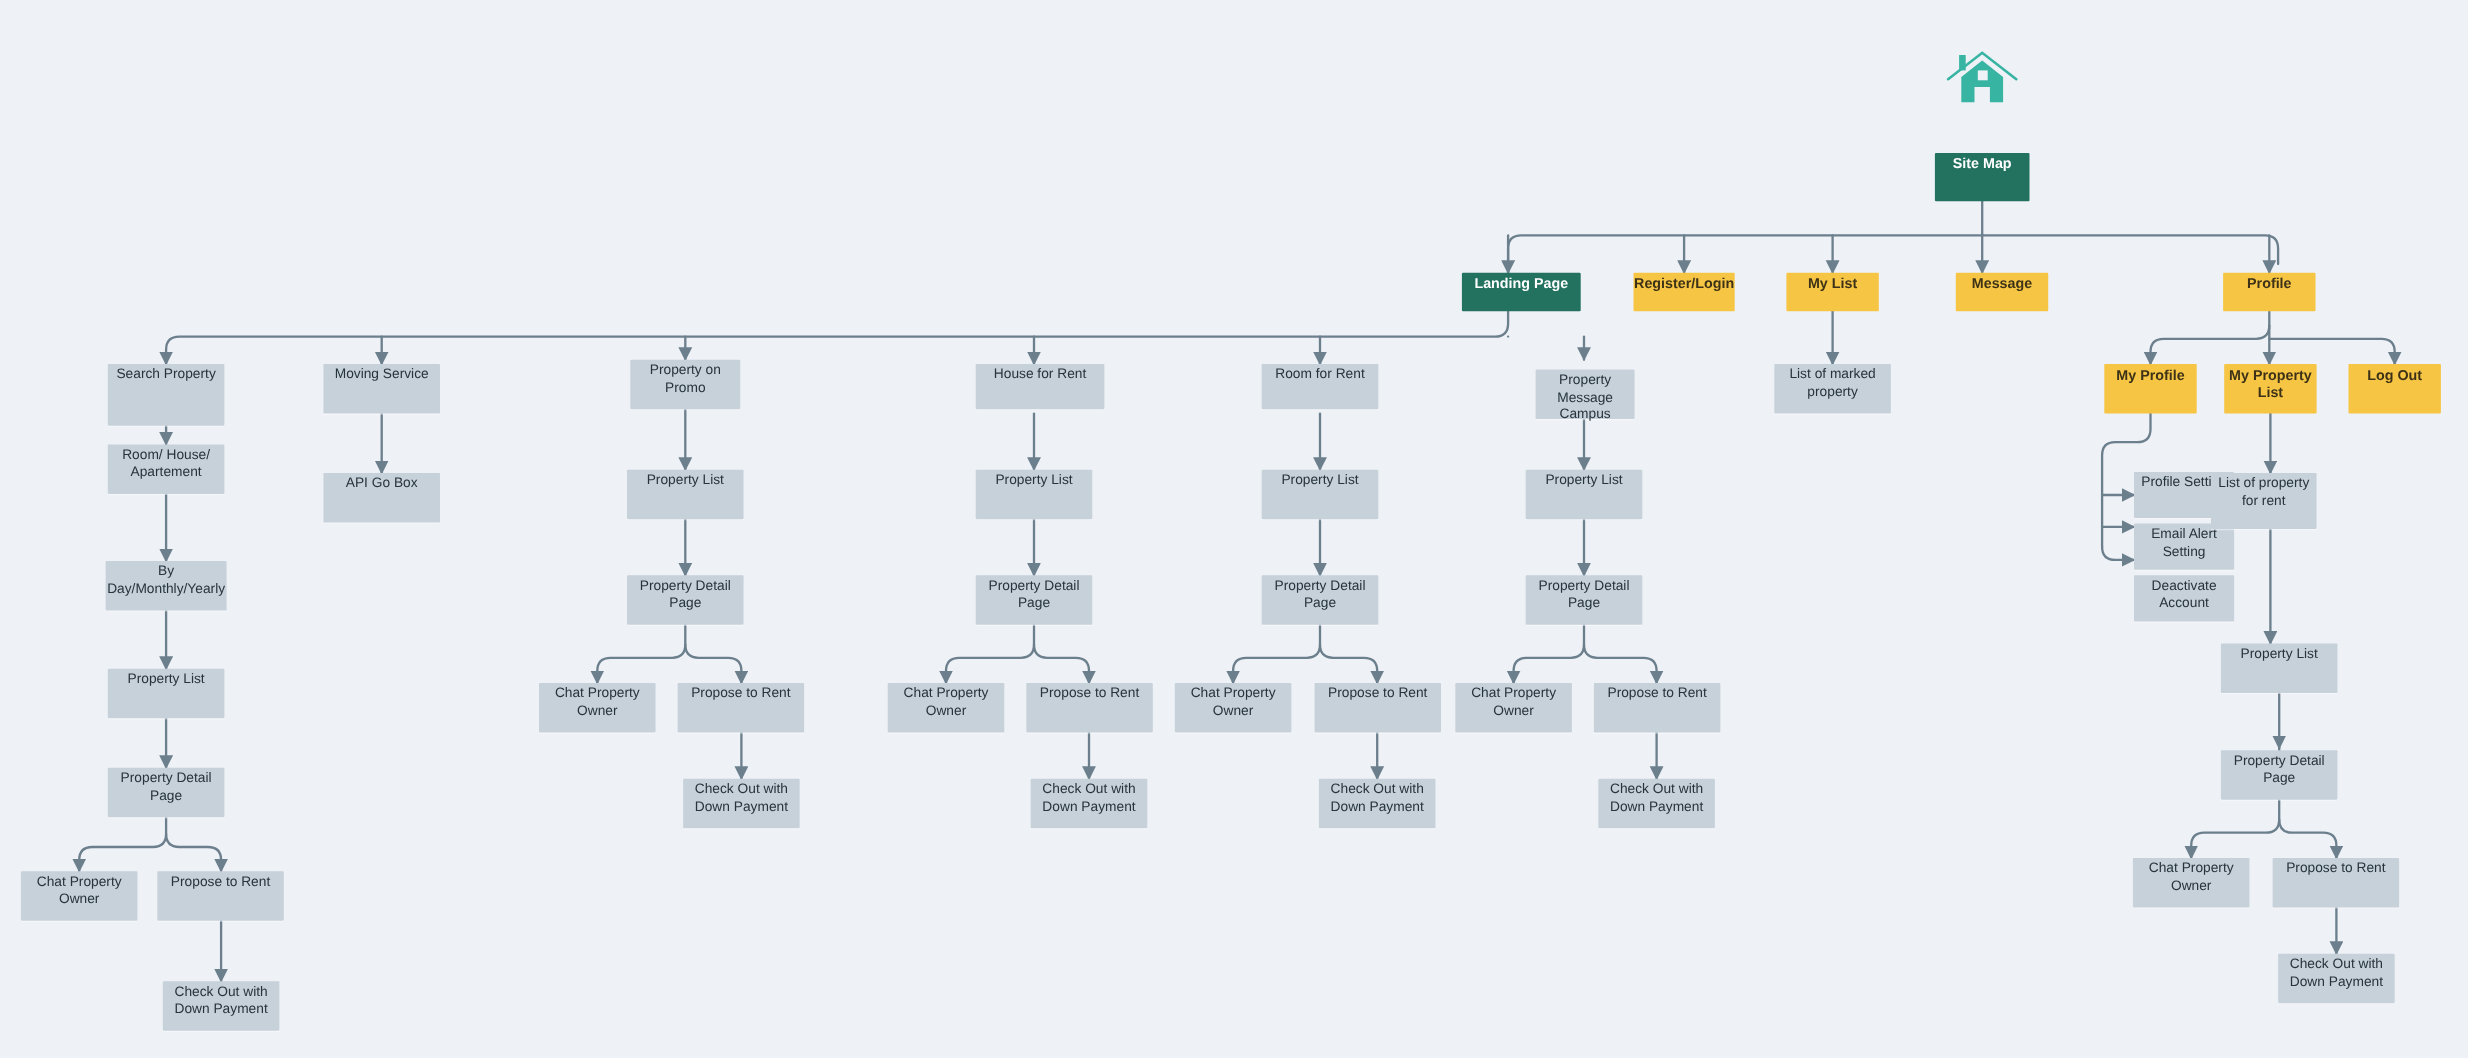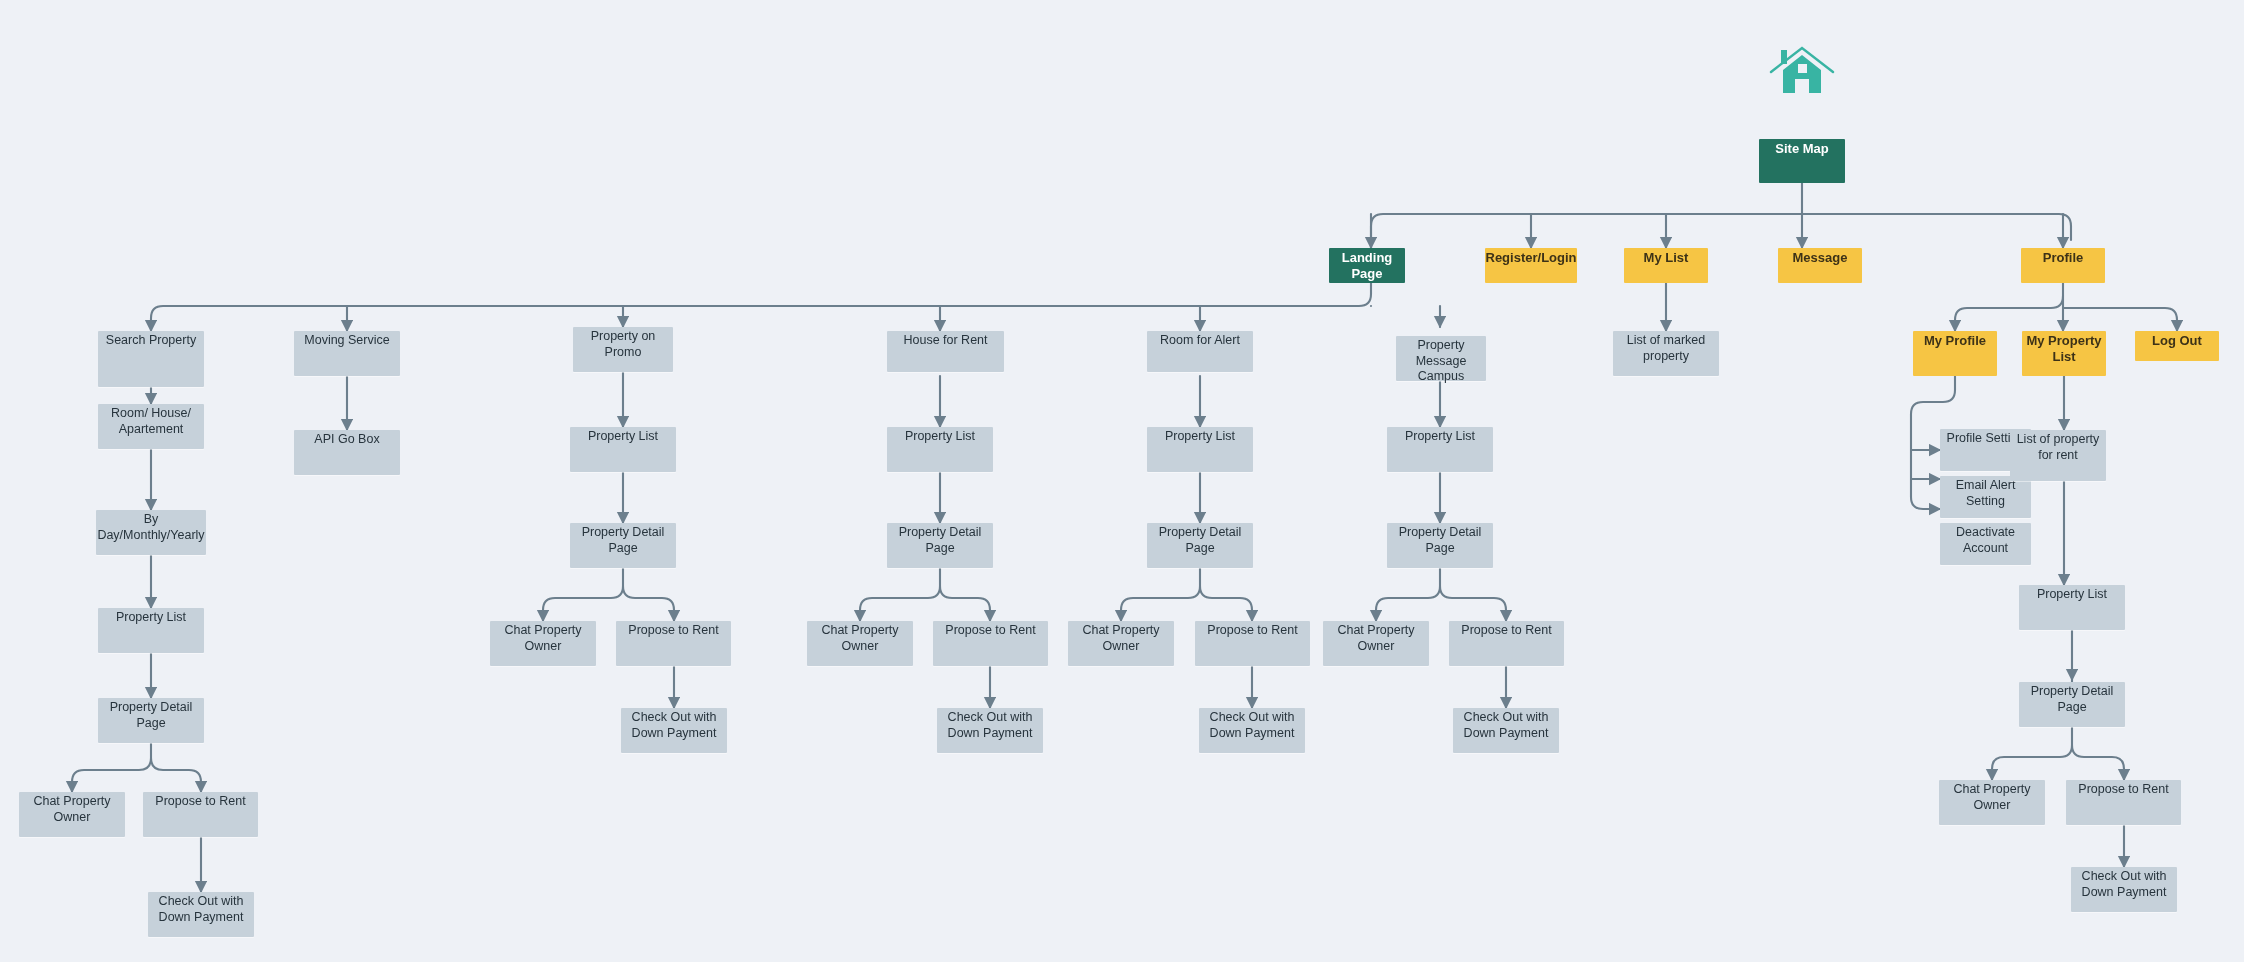--- a/index.html
+++ b/index.html
@@ -142,21 +142,21 @@
       <rect x="12" y="4" width="6" height="14" fill="#38b4a3"></rect>
       <path d="M14,24 L33,9 L52,24 L52,47 L40,47 L40,33 L26,33 L26,47 L14,47 Z" fill="#38b4a3"></path>
       <rect x="29" y="18" width="9" height="9" fill="#eef1f6"></rect>
     </svg>
   </div>
 
   <div class="node n-green" style="left:1759px;top:139px;width:86px;height:44px;">
     <span>Site Map</span>
   </div>
 
-  <div class="node n-green" style="left:1329px;top:248px;width:76px;height:35px;">
+  <div class="node n-green" style="left:1329px;top:248px;width:108px;height:35px;">
     <span>Landing Page</span>
   </div>
   <div class="node n-yellow" style="left:1485px;top:248px;width:92px;height:35px;">
     <span>Register/Login</span>
   </div>
   <div class="node n-yellow" style="left:1624px;top:248px;width:84px;height:35px;">
     <span>My List</span>
   </div>
   <div class="node n-yellow" style="left:1760px;top:248px;width:84px;height:35px;margin-left:18px;">
     <span>Message</span>
@@ -229,21 +229,21 @@
     <span>Chat Property Owner</span>
   </div>
   <div class="node n-grey" style="left:933px;top:621px;width:115px;height:45px;">
     <span>Propose to Rent</span>
   </div>
   <div class="node n-grey" style="left:937px;top:708px;width:106px;height:45px;">
     <span>Check Out with Down Payment</span>
   </div>
 
   <div class="node n-grey" style="left:1147px;top:331px;width:106px;height:41px;">
-    <span>Room for Alert</span>
+    <span>Room for Rent</span>
   </div>
   <div class="node n-grey" style="left:1147px;top:427px;width:106px;height:45px;">
     <span>Property List</span>
   </div>
   <div class="node n-grey" style="left:1147px;top:523px;width:106px;height:45px;">
     <span>Property Detail Page</span>
   </div>
   <div class="node n-grey" style="left:1068px;top:621px;width:106px;height:45px;">
     <span>Chat Property Owner</span>
   </div>
@@ -276,21 +276,21 @@
   <div class="node n-grey" style="left:1613px;top:331px;width:106px;height:45px;">
     <span>List of marked property</span>
   </div>
 
   <div class="node n-yellow" style="left:1913px;top:331px;width:84px;height:45px;">
     <span>My Profile</span>
   </div>
   <div class="node n-yellow" style="left:2022px;top:331px;width:84px;height:45px;">
     <span>My Property List</span>
   </div>
-  <div class="node n-yellow" style="left:2135px;top:331px;width:84px;height:30px;">
+  <div class="node n-yellow" style="left:2135px;top:331px;width:84px;height:45px;">
     <span>Log Out</span>
   </div>
 
   <div class="node n-grey" style="left:1940px;top:429px;width:91px;height:42px;">
     <span>Profile Setting</span>
   </div>
   <div class="node n-grey" style="left:1940px;top:476px;width:91px;height:42px;">
     <span>Email Alert Setting</span>
   </div>
   <div class="node n-grey" style="left:1940px;top:523px;width:91px;height:42px;">

